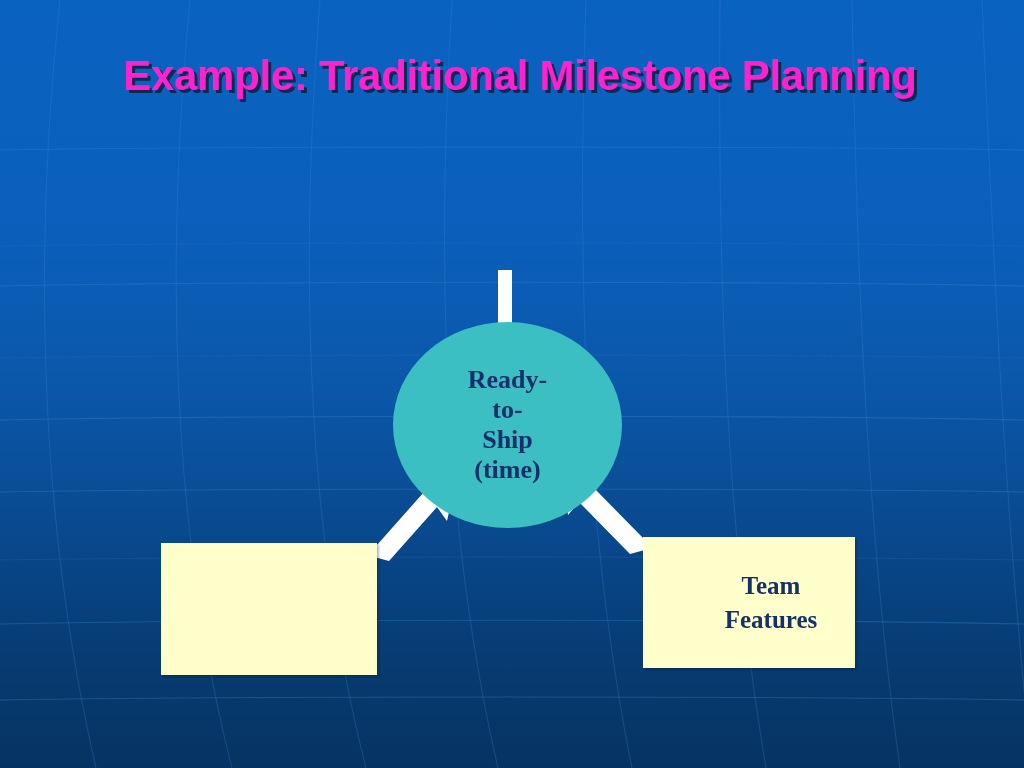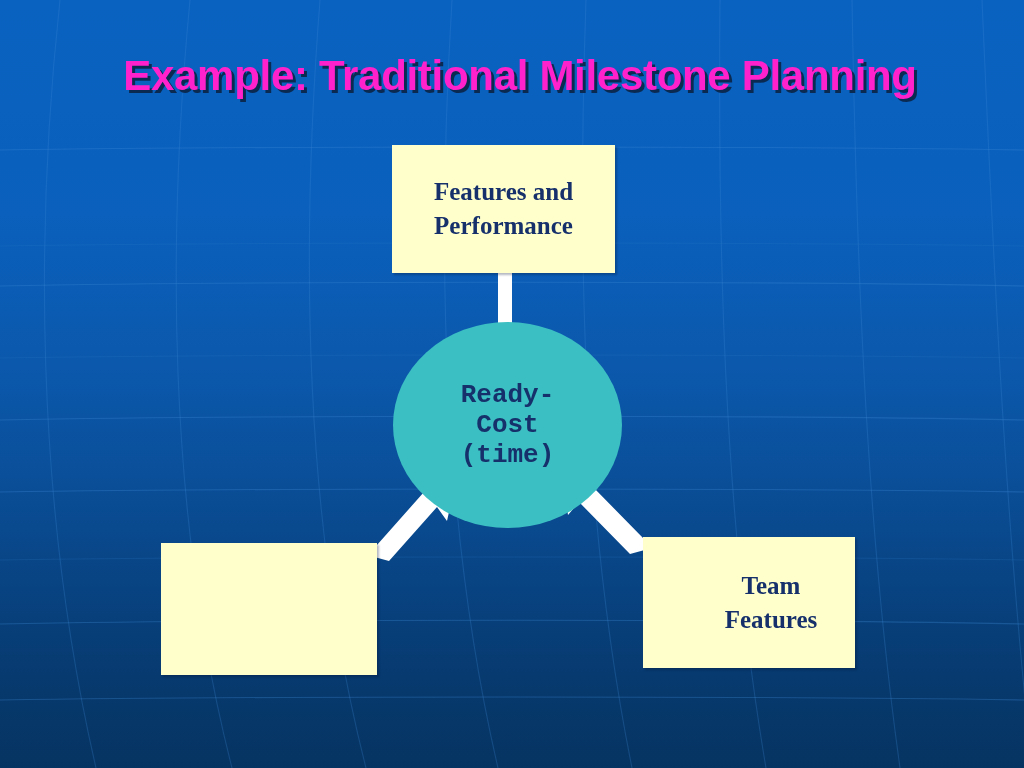--- a/index.html
+++ b/index.html
@@ -78,21 +78,21 @@
     font-family: "Liberation Serif", serif;
     font-weight: bold;
     font-size: 26px;
     line-height: 1.16;
     display: flex;
     align-items: center;
     justify-content: center;
     text-align: center;
     box-sizing: border-box;
   }
-  #circle-ready .lines { width: 100%; font-family: Liberation Mono, monospace; }
+  #circle-ready .lines { width: 100%; }
 
   
   #arrows {
     position: absolute;
     inset: 0;
     width: 1024px;
     height: 768px;
     pointer-events: none;
   }
 </style>
@@ -139,40 +139,35 @@
 
     <g>
       <polygon fill="#FFFFFF" points="367,555 377,545 424,492 417,477 455,485 447,521 437,507 389,561"></polygon>
     </g>
 
     <g>
       <polygon fill="#FFFFFF" points="652,548 643,538 593,487 601,473 563,478 568,515 579,502 630,554"></polygon>
     </g>
   </svg>
 
-  <div class="node-box" id="box-features">
-    <div class="lines">
-      <div>Features and</div>
-      <div>Performance</div>
-    </div>
-  </div>
 
   <div class="node-box" id="box-cost">
     <div class="lines">
     </div>
   </div>
 
   <div class="node-box" id="box-team">
     <div class="lines">
       <div>Team</div>
       <div>Features</div>
     </div>
   </div>
 
   <div id="circle-ready">
     <div class="lines">
       <div>Ready-</div>
-      <div>Cost</div>
+      <div>to-</div>
+      <div>Ship</div>
       <div>(time)</div>
     </div>
   </div>
 
 </div>
 
 </body></html>

